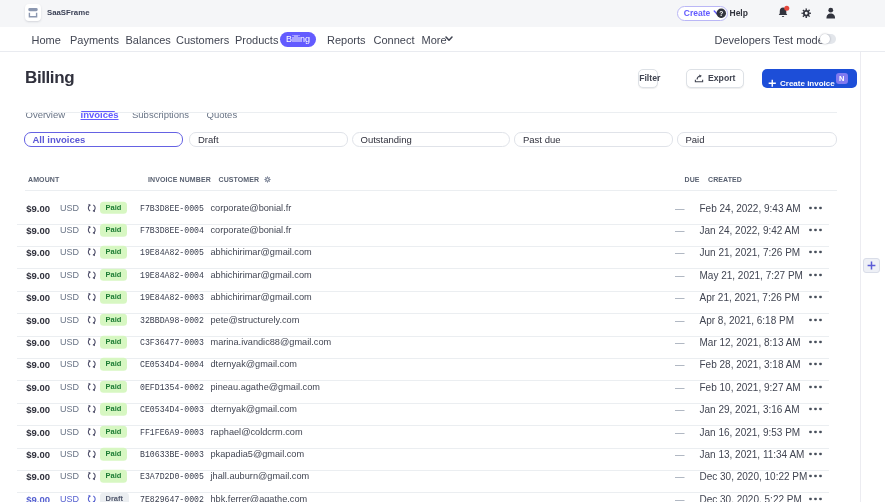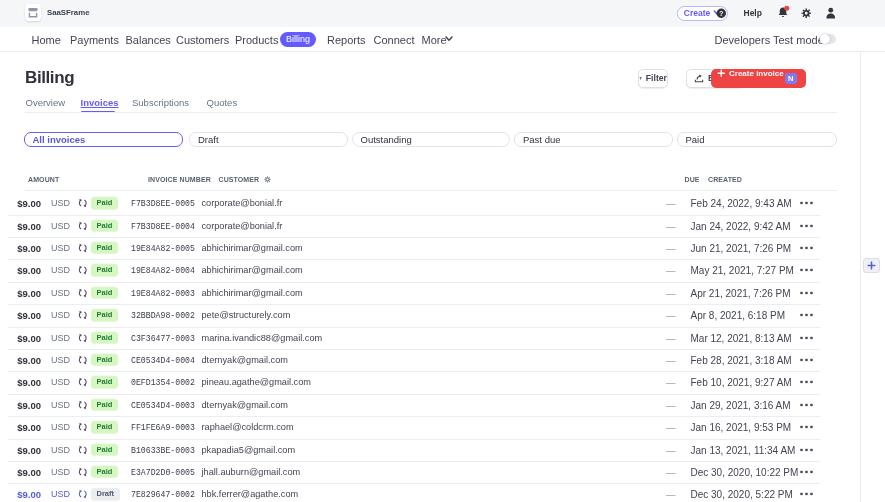--- a/index.html
+++ b/index.html
@@ -11,64 +11,64 @@
 .topbar { position:absolute; left:0; top:0; width:885px; height:27px; background:#f5f6f8; }
 .logo-card { position:absolute; left:25px; top:4px; width:16px; height:17px; background:#fff;
   border-radius:4px; box-shadow:0 1px 2px rgba(60,66,87,.18); }
 .brand { position:absolute; left:47px; top:8px; font-size:7.8px; font-weight:700; color:#3c4257; letter-spacing:0; }
 .search { position:absolute; left:305px; top:3.5px; width:252px; height:19px; background:#fff;
   border-radius:10px; box-shadow:0 1px 2px rgba(60,66,87,.1); }
 .search .ph { position:absolute; left:23px; top:5px; font-size:8.5px; color:#687385; font-weight:600; letter-spacing:.2px; }
 .createpill { position:absolute; left:677px; top:5.5px; width:51px; height:15px; background:#fff;
   border:1px solid #bab7f6; border-radius:8px; color:#635bff; font-size:8.5px; font-weight:700;
   display:flex; align-items:center; justify-content:center; gap:3px; }
-.helpwrap { position:absolute; left:716px; top:7.5px; display:flex; align-items:center; gap:17px;
+.helpwrap { position:absolute; left:716px; top:7.5px; display:flex; align-items:center; gap:3px;
   color:#32343e; font-size:8.5px; font-weight:700; }
 
 
 .nav { position:absolute; left:0; top:27px; width:885px; height:25px; background:#fff;
   border-bottom:1px solid #e9ebf0; }
 .nav-item { position:absolute; top:7px; font-size:11px; font-weight:500; color:#414552; }
 .billpill { position:absolute; left:280px; top:4.5px; width:36px; height:15px; background:#635bff;
   border-radius:8px; color:#fff; font-size:9px; font-weight:500; text-align:center; line-height:15px; }
 .toggle { position:absolute; left:820px; top:7px; width:16px; height:9.5px; background:#e3e6eb;
   border-radius:5px; }
 .toggle::after { content:""; position:absolute; left:-0.5px; top:-0.5px; width:10.5px; height:10.5px;
   background:#fff; border-radius:50%; box-shadow:0 0 2px rgba(60,66,87,.45); }
 
 
 .h1 { position:absolute; left:25px; top:69px; font-size:17px; font-weight:700; color:#30313d;
   letter-spacing:-.4px; line-height:17px; }
 .btn { position:absolute; top:69px; height:18.5px; background:#fff; border:1px solid #dde1e6;
   border-radius:5px; box-shadow:0 1px 1px rgba(0,0,0,.07); display:flex; align-items:center;
   font-size:8.7px; font-weight:600; color:#414552; gap:3.5px; justify-content:center; }
-.btn-filter { left:638px; width:30px; }
+.btn-filter { left:638px; width:20px; }
 .btn-export { left:686px; width:58px;justify-content:center; }
-.btn-create { position:absolute; left:711px; top:69px; width:95px; height:18.5px; background:#ef4444;
-  border-radius:5px; color:#fff; font-size:8px; font-weight:600; letter-spacing:0; display:flex; align-items:flex-start;
+.btn-create { position:absolute; left:762px; top:69px; width:95px; height:18.5px; background:#1d4ed8;
+  border-radius:5px; color:#fff; font-size:8px; font-weight:600; letter-spacing:0; display:flex; align-items:flex-end;
   justify-content:flex-start; padding-left:6px; gap:3.5px; white-space:nowrap; }
 .nkey { position:absolute; right:9px; top:3.5px; width:12.5px; height:11.5px; background:#8079f0; border-radius:3px;
   font-size:7.5px; line-height:11.5px; text-align:center; font-weight:600; letter-spacing:0; }
 
 
 .tabs { position:absolute; left:25px; top:97px; font-size:9.5px; color:#687385; }
-.tabs span { position:absolute; top:0; white-space:nowrap; }
+.tabs span { position:absolute; top:12px; white-space:nowrap; }
 .tab-active { color:#635bff; font-weight:700;text-decoration:underline; }
 .tabline { position:absolute; left:80.5px; top:110.5px; width:34px; height:2px; background:#635bff; border-radius:1px; }
 .tabdivider { position:absolute; left:25px; top:112px; width:812px; height:1px; background:#ebeef1; }
 
 
 .card { position:absolute; top:132px; height:15px; background:#fff; border:1px solid #e0e3e9;
   border-radius:7px; font-size:9.5px; color:#30313d; display:flex; align-items:center; padding-left:8px; }
 .card-sel { border:1.5px solid #6562e3; color:#5b58d6; font-weight:700; padding-left:7.5px; }
 
 
 .th { position:absolute; top:175.8px; font-size:7px; font-weight:700; color:#596171; letter-spacing:.1px; }
 .theadline { position:absolute; left:25px; top:190px; width:812px; height:1px; background:#ebeef1; }
-.row { position:absolute; left:8px; width:812px; height:24px; border-bottom:1px solid #ebeef1; }
+.row { position:absolute; left:17px; width:812px; height:33px; border-bottom:1px solid #ebeef1; }
 .row > span { position:absolute; top:50%; transform:translateY(-50%); white-space:nowrap; }
 .amt { left:9px; width:24px; text-align:right; font-size:9.5px; font-weight:700; color:#30313d; }
 .usd { left:43px; font-size:9px; color:#687385; }
 .ric { left:70px; height:9.5px; color:#4d4d68; }
 .badge { left:83px; height:12.5px; border-radius:3.5px; background:#d7f7c2;
   color:#1d7c34; font-size:7.5px; font-weight:700; line-height:12.5px; padding:0 5.5px; }
 .badge-draft { background:#ebeef1; color:#4f566b; }
 .inv { left:123px; font-family:"Liberation Mono", monospace; font-size:8.2px; color:#383d4d; }
 .cust { left:193.5px; font-size:9.2px; color:#414552; }
 .due { left:627px; width:40.5px; text-align:right; font-size:9.5px; color:#8792a2; }

